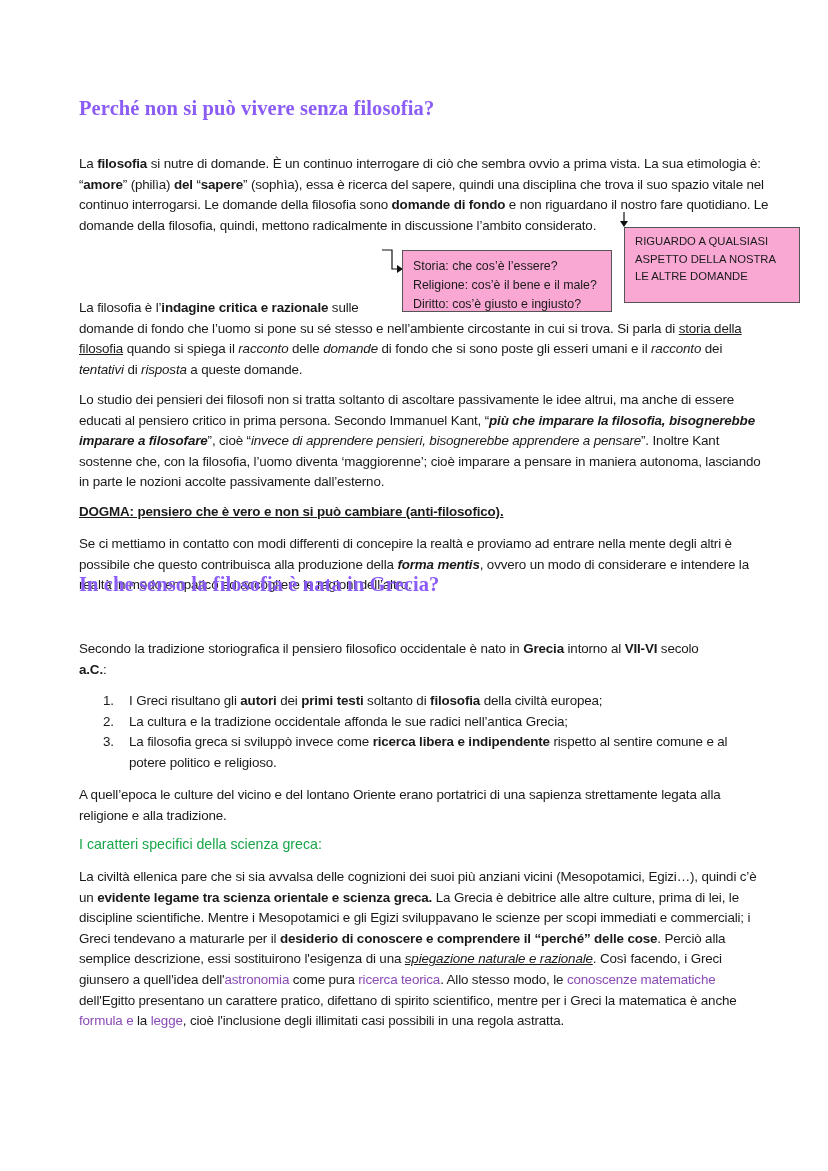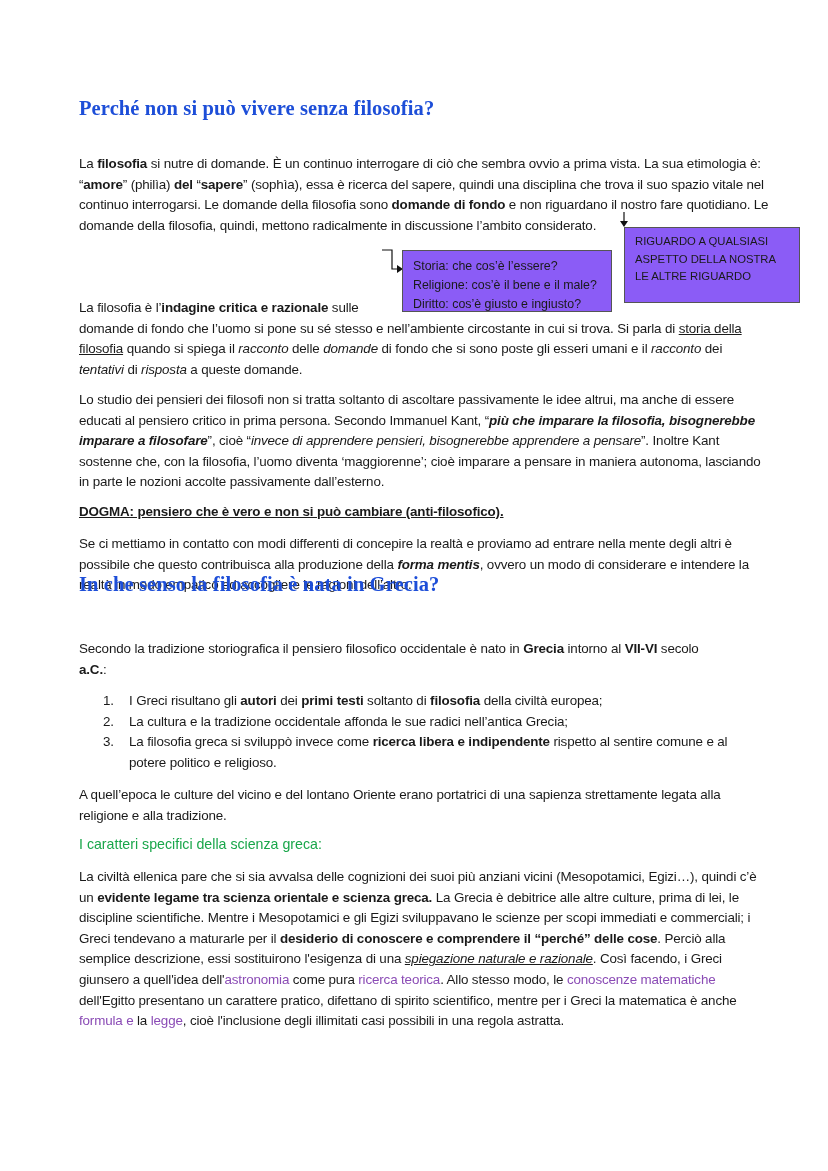--- a/index.html
+++ b/index.html
@@ -1,28 +1,28 @@
 <!DOCTYPE html>
 <html><head>
   <meta charset="utf-8">
   <style>
     html, body { margin: 0; padding: 0; background: #ffffff; }
     body { width: 828px; height: 1171px; position: relative; overflow: hidden;
            font-family: "Liberation Sans", sans-serif; color: #1a1a1a; }
     .page { position: absolute; left: 0; top: 0; width: 828px; height: 1171px; }
     .h1 { position: absolute; left: 79px; font-family: "Liberation Serif", serif;
-          font-weight: bold; font-size: 20.5px; color: #1d4ed8; margin: 0; letter-spacing: 0.1px; }
+          font-weight: bold; font-size: 20.5px; color: #8b5cf6; margin: 0; letter-spacing: 0.1px; }
     .h2-green { position: absolute; left: 79px; font-size: 14.2px; color: #19a64a; margin: 0; }
     .para { position: absolute; left: 79px; width: 690px; font-size: 13.4px; line-height: 20.6px;
             margin: 0; letter-spacing: -0.15px; }
     .para b { font-weight: bold; }
     .para i { font-style: italic; }
     .u { text-decoration: underline; }
     .purple { color: #8a4bb5; }
-    .box { position: absolute; border: 1px solid #555; background: #8b5cf6; font-size: 12.5px; }
+    .box { position: absolute; border: 1px solid #555; background: #f9a8d4; font-size: 12.5px; }
     .box-q { left: 402px; top: 250px; width: 210px; height: 62px; padding: 6px 0 0 10px;
              box-sizing: border-box; font-weight: normal; line-height: 19px; font-size: 12.4px; }
     .box-r { left: 624px; top: 227px; width: 176px; height: 76px; padding: 5px 0 0 10px;
              box-sizing: border-box; line-height: 17.5px; font-size: 11.3px; }
     ol.list { position: absolute; left: 103px; top: 691px; width: 660px; margin: 0; padding: 0;
               list-style: none; font-size: 13.4px; line-height: 20.6px; letter-spacing: -0.15px; }
     ol.list li { position: relative; padding-left: 26px; }
     ol.list li .num { position: absolute; left: 0; top: 0; }
     .arrow { position: absolute; }
   </style>
@@ -47,21 +47,21 @@
 
   <div class="box box-q">
     <div>Storia: che cos’è l’essere?</div>
     <div>Religione: cos’è il bene e il male?</div>
     <div>Diritto: cos’è giusto e ingiusto?</div>
   </div>
 
   <div class="box box-r">
     <div>RIGUARDO A QUALSIASI</div>
     <div>ASPETTO DELLA NOSTRA</div>
-    <div>LE ALTRE RIGUARDO</div>
+    <div>LE ALTRE DOMANDE</div>
   </div>
 
   <p class="para" style="top:298px;"><span>La filosofia è l’</span><b>indagine critica e razionale</b><span> sulle</span><br><span>domande di fondo che l’uomo si pone su sé stesso e nell’ambiente circostante in cui si trova. Si parla di </span><span class="u">storia della filosofia</span><span> quando si spiega il </span><i>racconto</i><span> delle </span><i>domande</i><span> di fondo che si sono poste gli esseri umani e il </span><i>racconto</i><span> dei </span><i>tentativi</i><span> di </span><i>risposta</i><span> a queste domande.</span></p>
 
   <p class="para" style="top:390px;"><span>Lo studio dei pensieri dei filosofi non si tratta soltanto di ascoltare passivamente le idee altrui, ma anche di essere educati al pensiero critico in prima persona. Secondo Immanuel Kant, “</span><b><i>più che imparare la filosofia, bisognerebbe imparare a filosofare</i></b><span>”, cioè “</span><i>invece di apprendere pensieri, bisognerebbe apprendere a pensare</i><span>”. Inoltre Kant sostenne che, con la filosofia, l’uomo diventa ‘maggiorenne’; cioè imparare a pensare in maniera autonoma, lasciando in parte le nozioni accolte passivamente dall’esterno.</span></p>
 
   <p class="para u" style="top:502px; font-weight:bold;">DOGMA: pensiero che è vero e non si può cambiare (anti-filosofico).</p>
 
   <p class="para" style="top:534px;"><span>Se ci mettiamo in contatto con modi differenti di concepire la realtà e proviamo ad entrare nella mente degli altri è possibile che questo contribuisca alla produzione della </span><b><i>forma mentis</i></b><span>, ovvero un modo di considerare e intendere la realtà in modo empatico ed accogliere le ragioni dell’altro.</span></p>
 

